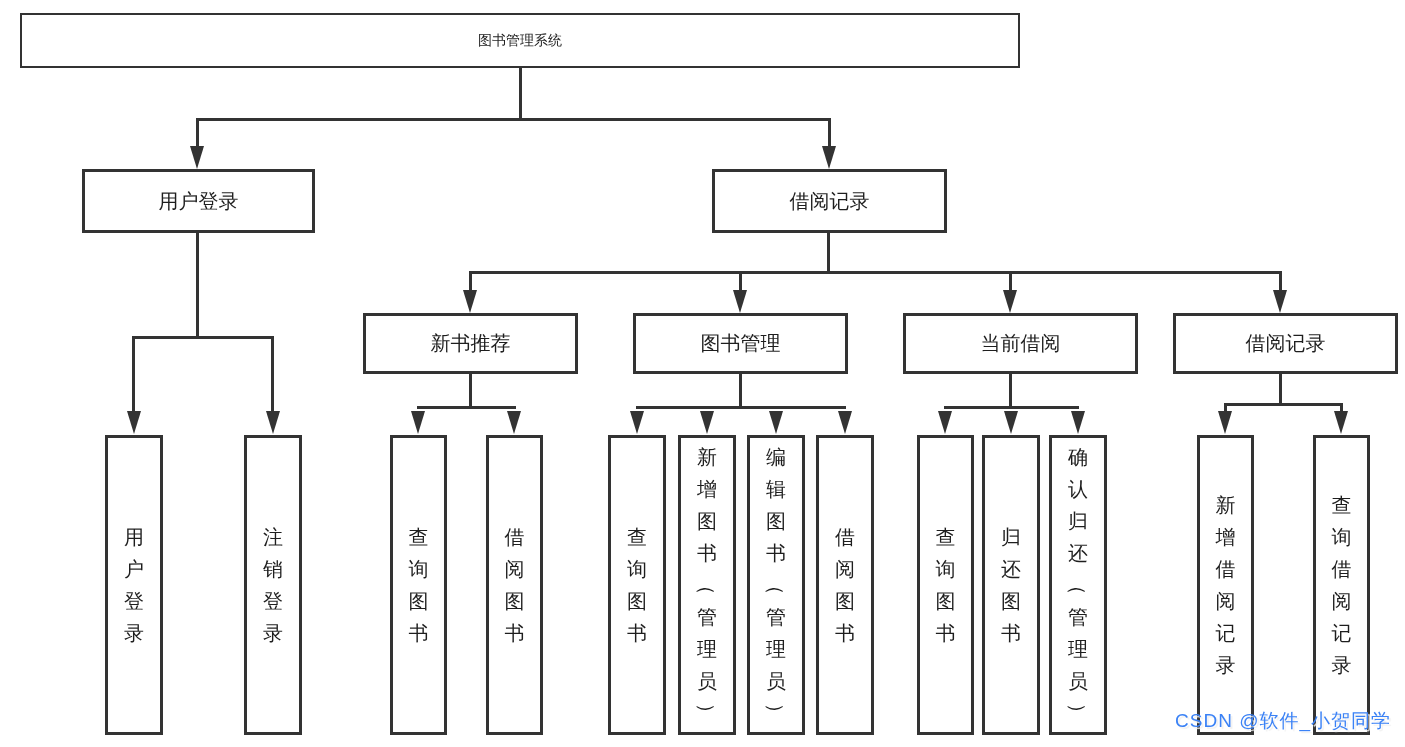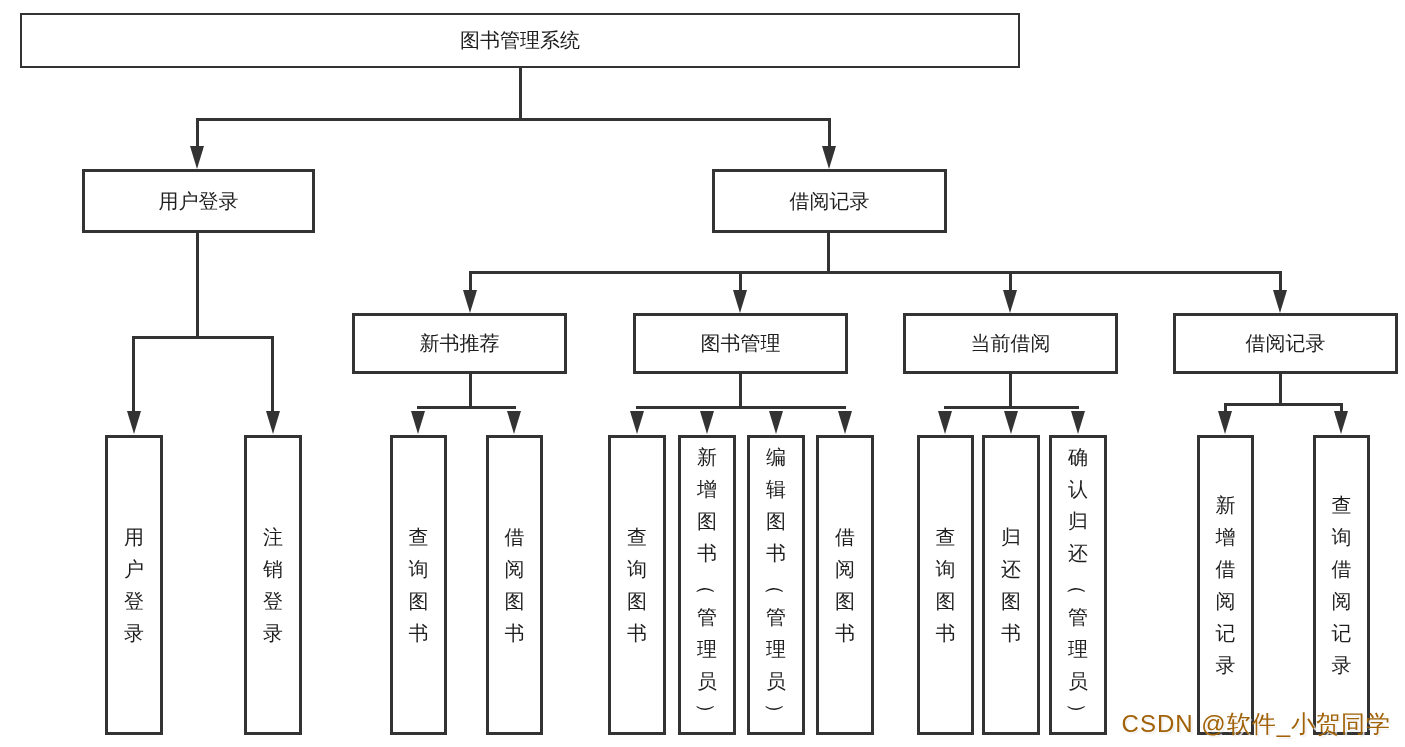--- a/index.html
+++ b/index.html
@@ -5,39 +5,39 @@
   html,body { margin:0; padding:0; background:#ffffff; }
   #canvas {
     position:relative; width:1405px; height:747px; background:#ffffff;
     font-family:"Liberation Sans", sans-serif; color:#1e1e1e; overflow:hidden;
   }
   .box {
     position:absolute; border:3px solid #333333; background:#ffffff;
     display:flex; align-items:center; justify-content:center;
     font-size:20px; color:#1e1e1e; box-sizing:border-box;
   }
-  .root-box { border-width:2.5px; font-size:20px; }
+  .root-box { border-width:2.5px; font-size:14px; }
   .vbox {
     position:absolute; border:3px solid #333333; background:#ffffff;
     display:flex; align-items:center; justify-content:center;
     box-sizing:border-box; top:435px; height:300px;
   }
   .vtext { font-size:20px; color:#1e1e1e; }
   .vchar { display:block; line-height:32px; text-align:center; }
   .vchar.rot { transform:rotate(90deg); }
   .hline { position:absolute; height:3px; background:#333333; }
   .vline { position:absolute; width:3px; background:#333333; }
   .arrow {
     position:absolute; width:0; height:0;
     border-left:7px solid transparent; border-right:7px solid transparent;
     border-top:23px solid #333333;
   }
   .watermark {
-    position:absolute; right:14px; top:708px; font-size:24px;
-    color:#a16207; text-shadow:2px 2px 1px #f1f1f1; z-index:10;
+    position:absolute; right:14px; top:708px; font-size:19px;
+    color:#3b82f6; text-shadow:2px 2px 1px #f1f1f1; z-index:10;
     letter-spacing:1px; white-space:nowrap;
   }
 </style>
 </head>
 <body>
 
 <div id="canvas">
 
   <div class="box root-box" style="left:20px; top:13px; width:1000px; height:55px;">
     <span>图书管理系统</span>
@@ -68,27 +68,27 @@
   <div class="hline" style="left:469px; top:271px; width:812px;"></div>
   <div class="vline" style="left:469px; top:271px; height:20px;"></div>
   <div class="arrow" style="left:463px; top:290px;"></div>
   <div class="vline" style="left:739px; top:271px; height:20px;"></div>
   <div class="arrow" style="left:733px; top:290px;"></div>
   <div class="vline" style="left:1009px; top:271px; height:20px;"></div>
   <div class="arrow" style="left:1003px; top:290px;"></div>
   <div class="vline" style="left:1279px; top:271px; height:20px;"></div>
   <div class="arrow" style="left:1273px; top:290px;"></div>
 
-  <div class="box" style="left:352px; top:313px; width:215px; height:61px;">
+  <div class="box" style="left:363px; top:313px; width:215px; height:61px;">
     <span>新书推荐</span>
   </div>
   <div class="box" style="left:633px; top:313px; width:215px; height:61px;">
     <span>图书管理</span>
   </div>
-  <div class="box" style="left:903px; top:313px; width:215px; height:61px;">
+  <div class="box" style="left:903px; top:313px; width:235px; height:61px;">
     <span>当前借阅</span>
   </div>
   <div class="box" style="left:1173px; top:313px; width:225px; height:61px;">
     <span>借阅记录</span>
   </div>
 
   <div class="vline" style="left:469px; top:374px; height:35px;"></div>
   <div class="hline" style="left:417px; top:406px; width:99px;"></div>
   <div class="arrow" style="left:411px; top:411px;"></div>
   <div class="arrow" style="left:507px; top:411px;"></div>

